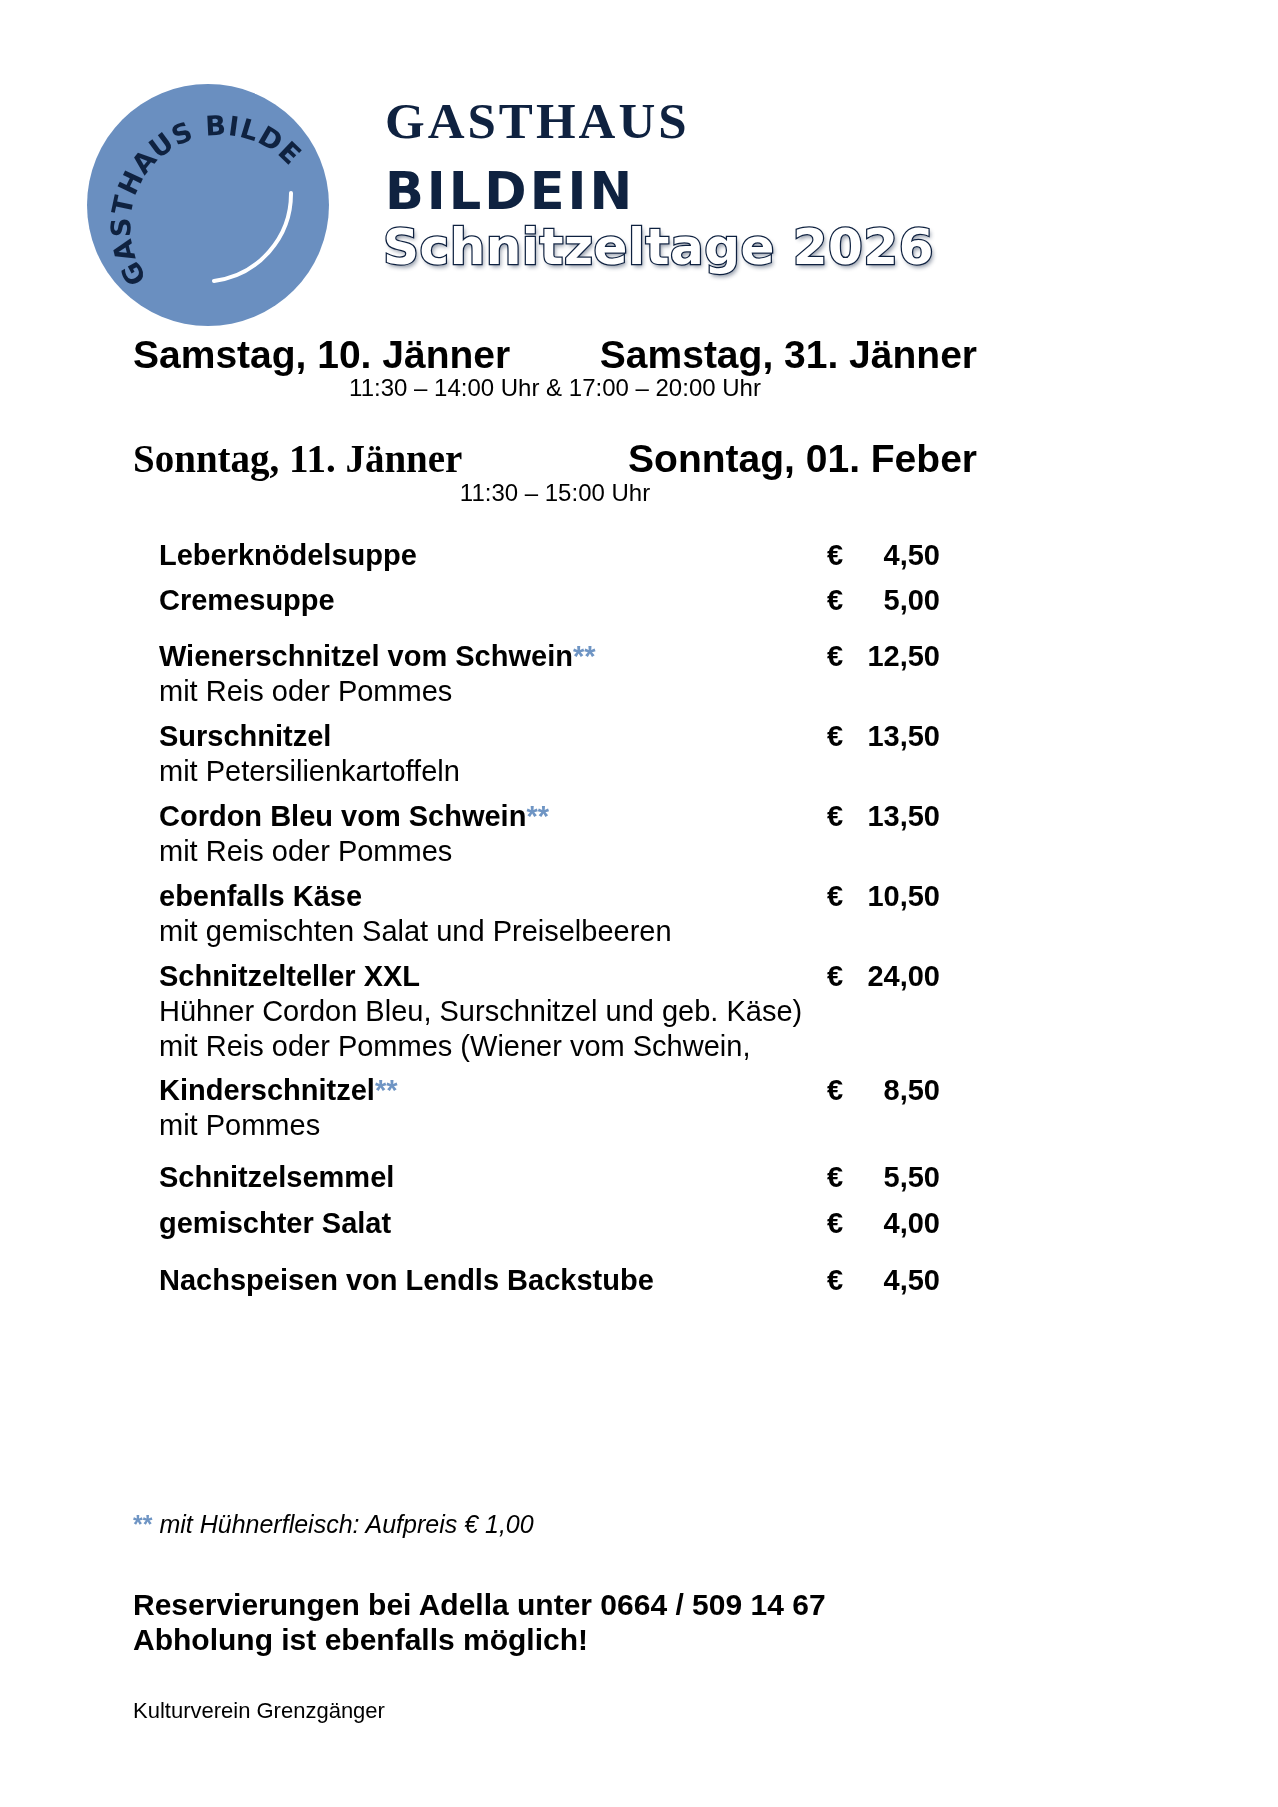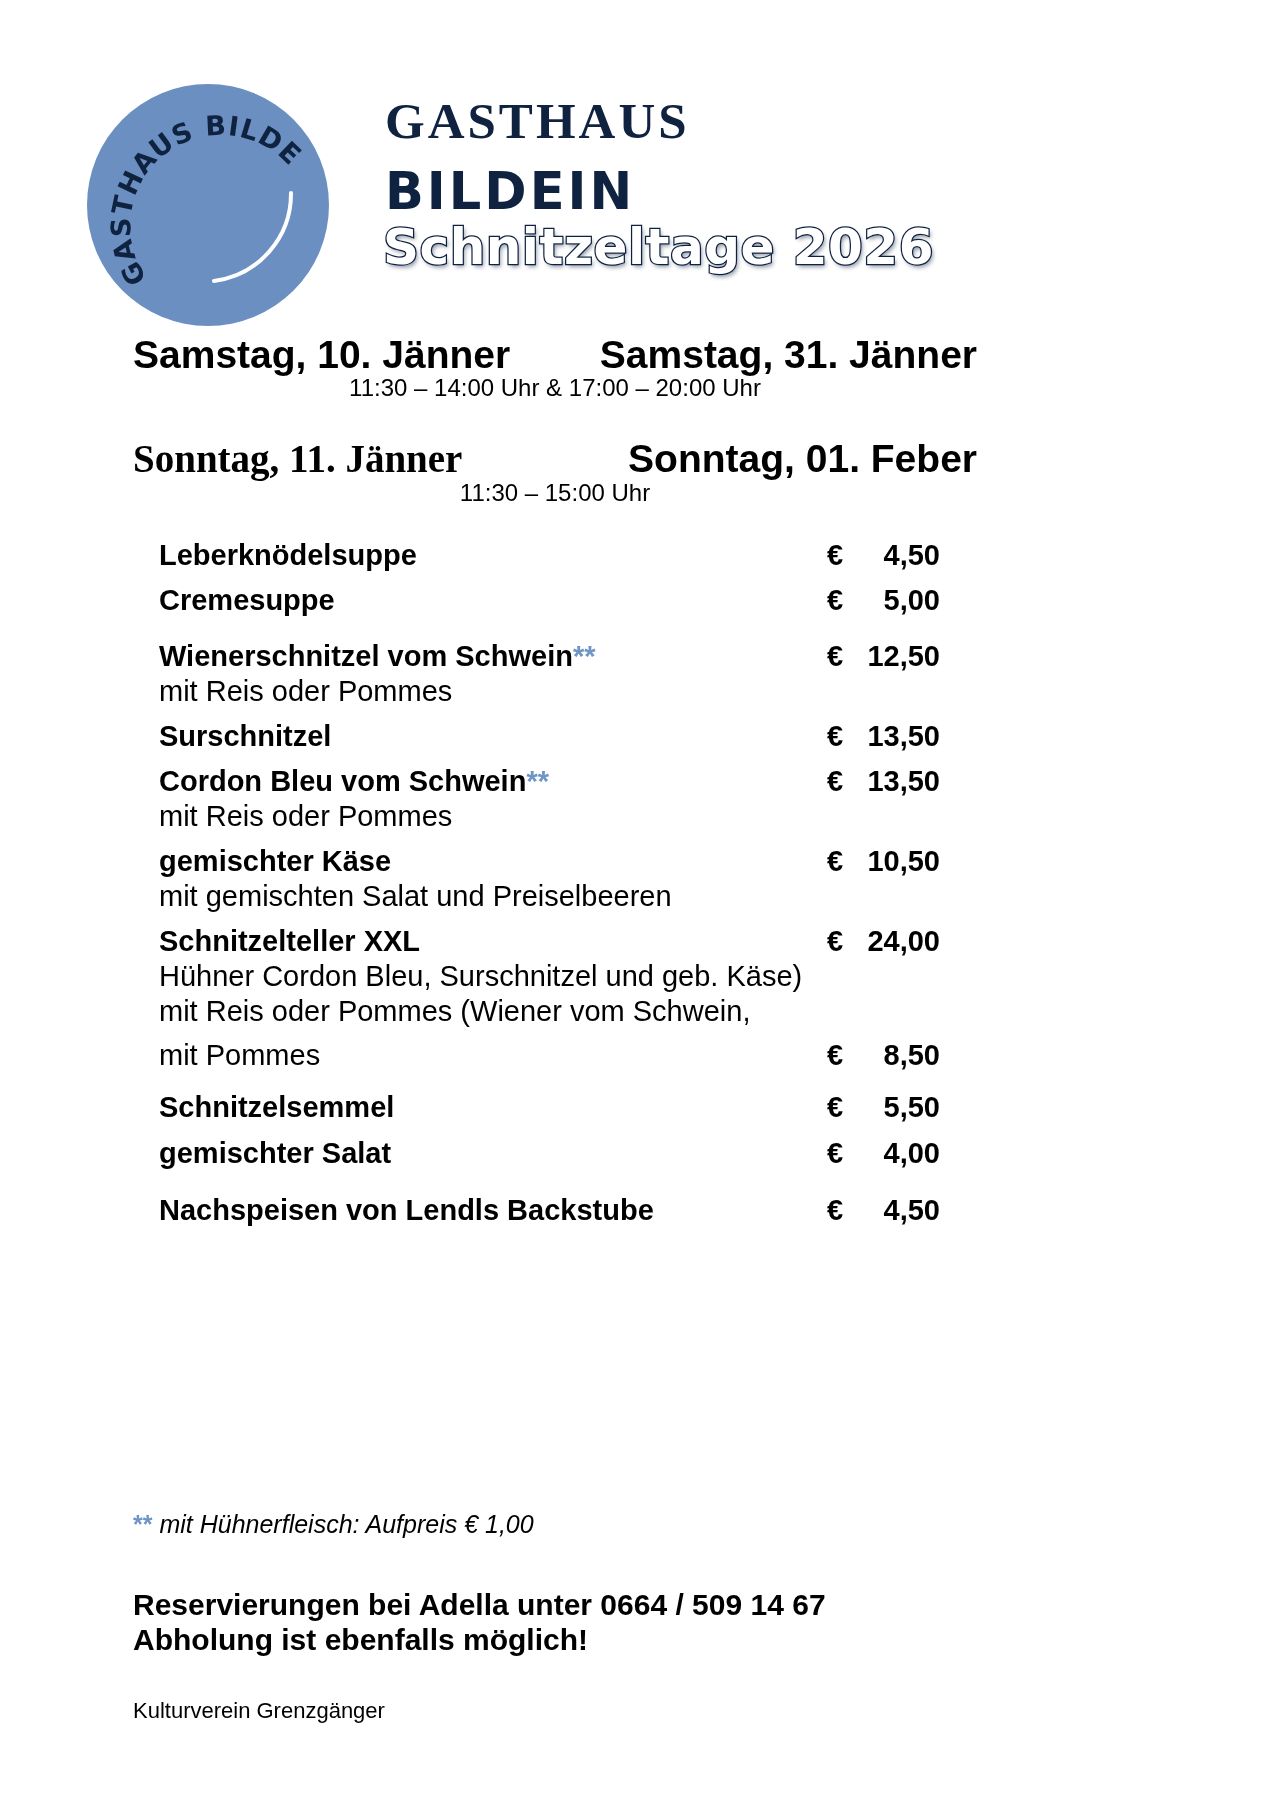--- a/index.html
+++ b/index.html
@@ -95,55 +95,57 @@
     <span class="item-name"><span>Wienerschnitzel vom Schwein</span><span class="star">**</span></span>
     <span class="item-desc">mit Reis oder Pommes</span>
     <div class="price">
         <span class="cur">€</span>
         <span class="val">12,50</span>
       </div>
   </div>
 
   <div class="item" style="margin-top:10px">
     <span class="item-name"><span>Surschnitzel</span></span>
+    <span class="item-desc">mit Petersilienkartoffeln</span>
     <div class="price">
         <span class="cur">€</span>
         <span class="val">13,50</span>
       </div>
   </div>
 
   <div class="item" style="margin-top:10px">
     <span class="item-name"><span>Cordon Bleu vom Schwein</span><span class="star">**</span></span>
     <span class="item-desc">mit Reis oder Pommes</span>
     <div class="price">
         <span class="cur">€</span>
         <span class="val">13,50</span>
       </div>
   </div>
 
   <div class="item" style="margin-top:10px">
-    <span class="item-name"><span>gemischter Käse</span></span>
+    <span class="item-name"><span>ebenfalls Käse</span></span>
     <span class="item-desc">mit gemischten Salat und Preiselbeeren</span>
     <div class="price">
         <span class="cur">€</span>
         <span class="val">10,50</span>
       </div>
   </div>
 
   <div class="item" style="margin-top:10px">
     <span class="item-name"><span>Schnitzelteller XXL</span></span>
     <span class="item-desc">Hühner Cordon Bleu, Surschnitzel und geb. Käse)</span>
     <span class="item-desc">mit Reis oder Pommes (Wiener vom Schwein,</span>
     <div class="price">
         <span class="cur">€</span>
         <span class="val">24,00</span>
       </div>
   </div>
 
   <div class="item" style="margin-top:9px">
+    <span class="item-name"><span>Kinderschnitzel</span><span class="star">**</span></span>
     <span class="item-desc">mit Pommes</span>
     <div class="price">
         <span class="cur">€</span>
         <span class="val">8,50</span>
       </div>
   </div>
 
   <div class="item" style="margin-top:17px">
     <span class="item-name"><span>Schnitzelsemmel</span></span>
     <div class="price">

